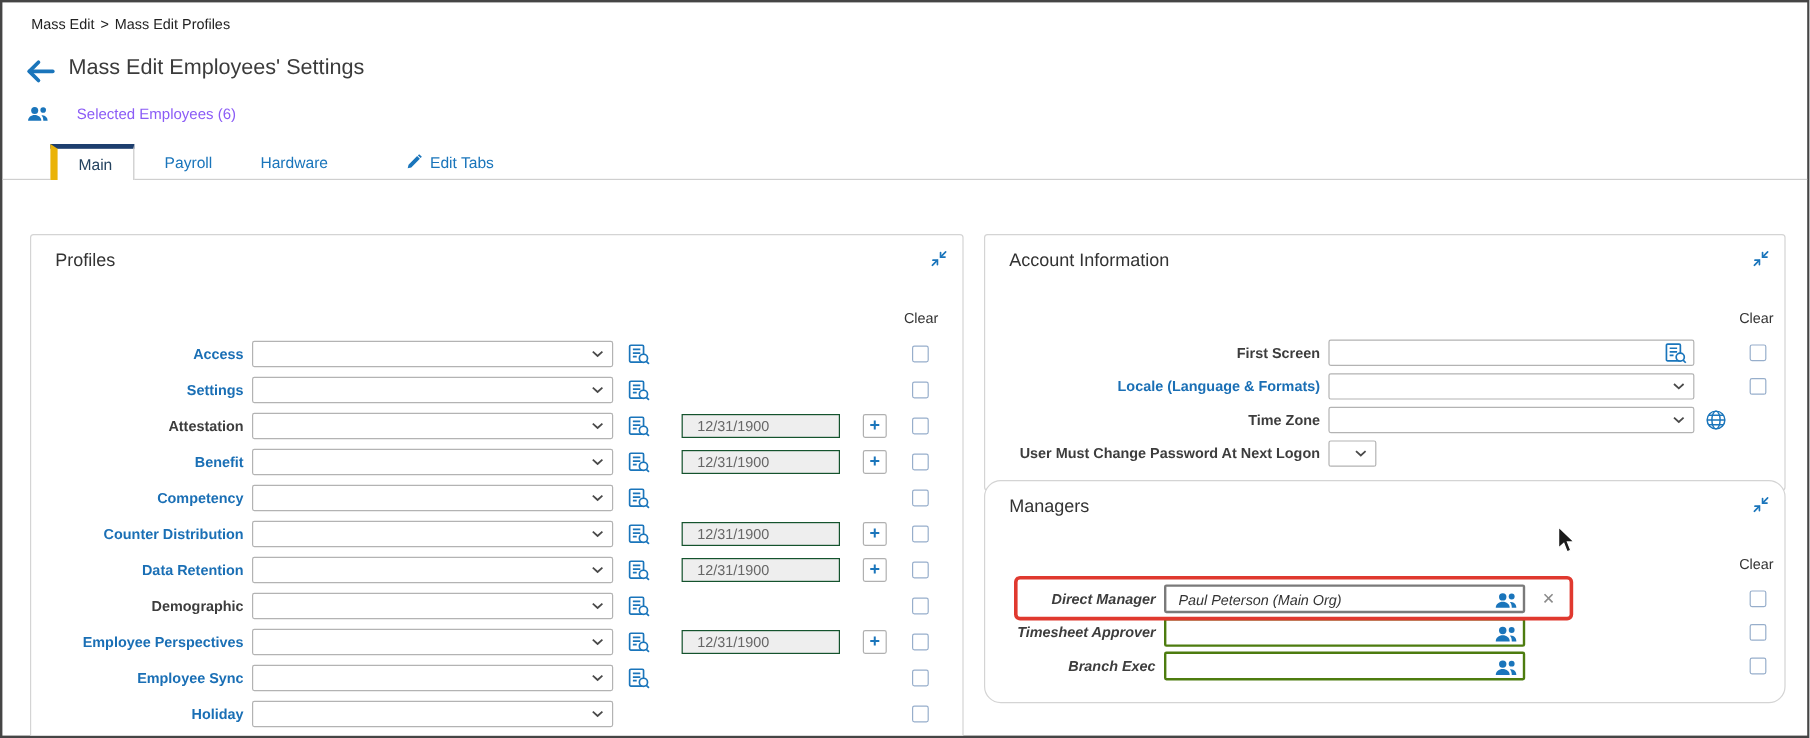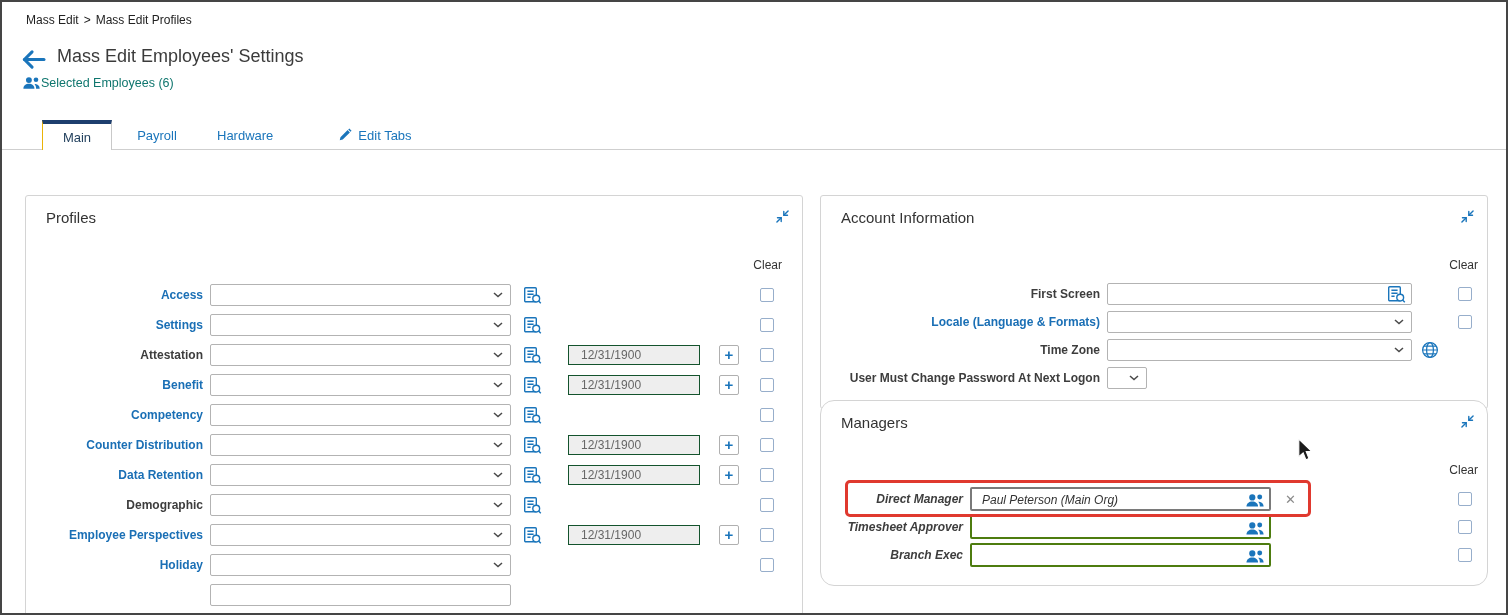--- a/index.html
+++ b/index.html
@@ -5,26 +5,26 @@
   *{box-sizing:border-box;}
   html,body{margin:0;padding:0;}
   body{font-family:"Liberation Sans","DejaVu Sans",sans-serif;background:#e9e9e9;}
   #frame{position:relative;width:1508px;height:615px;background:#fff;border:2px solid #454545;overflow:hidden;}
 
   
   .breadcrumb{position:absolute;left:24px;top:11px;font-size:12px;color:#222;}
   .breadcrumb .sep{margin:0 5px;color:#222;}
   .backbtn{position:absolute;left:19px;top:47px;width:26px;height:22px;cursor:pointer;}
   .page-title{position:absolute;left:55px;top:44px;font-size:18px;font-weight:400;color:#3b3b3b;margin:0;}
-  .sel-link{position:absolute;left:20px;top:74px;display:flex;align-items:center;gap:0;color:#0f766e;font-size:12.5px;cursor:pointer;}
+  .sel-link{position:absolute;left:20px;top:86px;display:flex;align-items:center;gap:23px;color:#8b5cf6;font-size:12.5px;cursor:pointer;}
 
   
   .tabs{position:absolute;left:40px;top:118px;height:30px;display:flex;align-items:stretch;z-index:3;}
   .tab{min-width:70px;padding:0 15px;margin-right:10px;display:flex;align-items:center;justify-content:center;font-size:13px;color:#1a75bb;cursor:pointer;background:transparent;}
-  .tab.active{border-top:4px solid #1d3e6e;border-left:1px solid #eab308;border-right:1px solid #c9c9c9;color:#24425f;background:#fff;}
+  .tab.active{border-top:4px solid #1d3e6e;border-left:6px solid #eab308;border-right:1px solid #c9c9c9;color:#24425f;background:#fff;}
   .edit-tabs{display:flex;align-items:center;gap:6px;margin-left:40px;color:#1a75bb;font-size:13px;cursor:pointer;}
   .tab-divider{position:absolute;left:0;top:147px;width:1508px;border-top:1px solid #cfcfcf;z-index:2;}
 
   
   .panel{position:absolute;border:1px solid #d4d4d4;border-radius:3px;background:#fff;}
   #profiles-panel{left:23px;top:193px;width:778px;height:455px;overflow:hidden;}
   #account-panel{left:818px;top:193px;width:668px;height:214px;}
   #managers-panel{left:818px;top:398px;width:668px;height:186px;border-radius:14px;}
   .panel-title{position:absolute;left:20px;top:13px;font-size:15px;color:#333;}
   .collapse-ic{position:absolute;right:13px;top:13px;width:13px;height:13px;cursor:pointer;}
@@ -324,20 +324,41 @@
               <g fill="none" stroke="#1a75bb" stroke-width="1.4">
                 <rect x="1.7" y="1.7" width="11.6" height="14" rx="1"></rect>
                 <path d="M4.4 5.2h6.2M4.4 8.2h6.2M4.4 11.2h3.2"></path>
                 <circle cx="13.2" cy="12.6" r="3.4" fill="#fff"></circle>
                 <path d="M15.6 15.1l2.2 2.2"></path>
               </g>
             </svg>
           </span>
           <div class="pdate">12/31/1900</div>
           <div class="pplus">+</div>
+          <span class="checkbox rowclear-p"></span>
+        </div>
+        <div class="prow">
+          <span class="plabel link">Employee Sync</span>
+          <div class="select pselect">
+            <span class="chev">
+              <svg viewBox="0 0 10 6" width="10" height="6">
+                <path d="M1 1l4 3.6L9 1" fill="none" stroke="#4a4a4a" stroke-width="1.5"></path>
+              </svg>
+            </span>
+          </div>
+          <span class="plookup">
+            <svg viewBox="0 0 19 19" width="19" height="19">
+              <g fill="none" stroke="#1a75bb" stroke-width="1.4">
+                <rect x="1.7" y="1.7" width="11.6" height="14" rx="1"></rect>
+                <path d="M4.4 5.2h6.2M4.4 8.2h6.2M4.4 11.2h3.2"></path>
+                <circle cx="13.2" cy="12.6" r="3.4" fill="#fff"></circle>
+                <path d="M15.6 15.1l2.2 2.2"></path>
+              </g>
+            </svg>
+          </span>
           <span class="checkbox rowclear-p"></span>
         </div>
         <div class="prow">
           <span class="plabel link">Holiday</span>
           <div class="select pselect">
             <span class="chev">
               <svg viewBox="0 0 10 6" width="10" height="6">
                 <path d="M1 1l4 3.6L9 1" fill="none" stroke="#4a4a4a" stroke-width="1.5"></path>
               </svg>
             </span>

